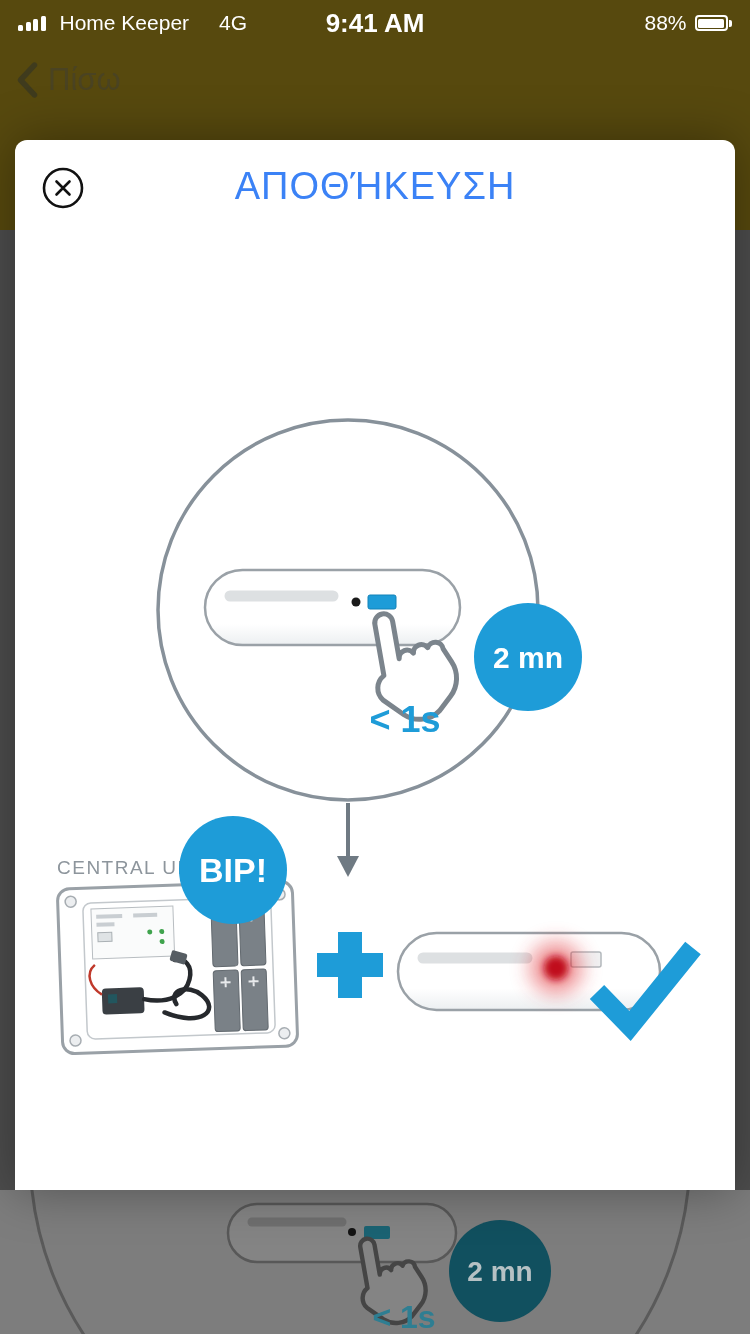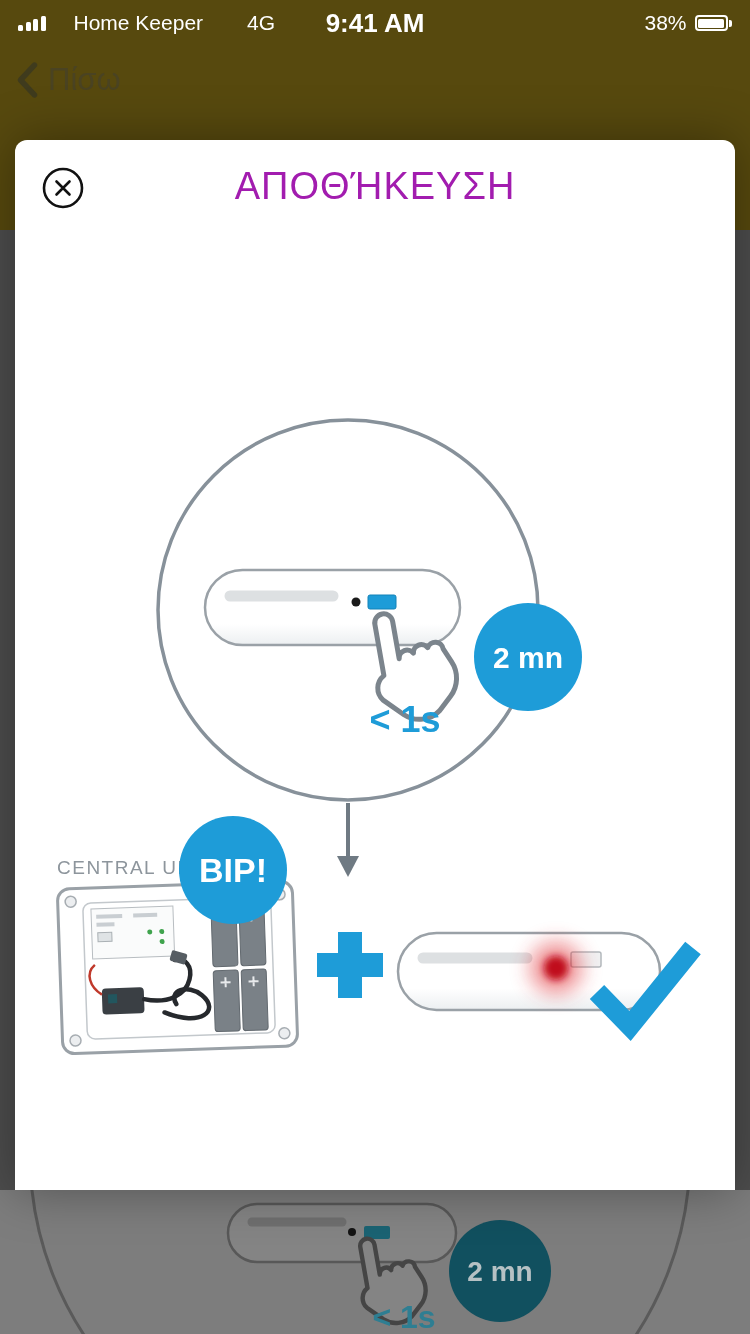--- a/index.html
+++ b/index.html
@@ -8,21 +8,21 @@
   .screen { position:relative; width:750px; height:1334px; overflow:hidden; background:#7d7d7d; }
 
   
   .bg-top { position:absolute; top:0; left:0; width:750px; height:230px; background:#57490e; z-index:1; }
   .backdrop-shade { position:absolute; top:230px; left:0; width:750px; height:960px; background:rgba(0,0,0,0.38); z-index:2; }
   .bg-bottom { position:absolute; top:1190px; left:0; width:750px; height:144px; z-index:1; }
 
   
   .statusbar { position:absolute; top:0; left:0; width:750px; height:46px; z-index:4;
                display:flex; align-items:center; padding:0 18px; color:#fff; }
-  .sb-left { display:flex; align-items:center; gap:24px; font-size:21px; font-weight:500;text-align:center; }
+  .sb-left { display:flex; align-items:center; gap:10px; font-size:21px; font-weight:500;text-align:center; }
   .signal { display:flex; align-items:flex-end; gap:2.5px; margin-right:4px; }
   .signal .bar { width:5px; background:#fff; border-radius:1.5px; }
   .sb-network { margin-left:20px; font-weight:400; }
   .sb-time { position:absolute; left:0; right:0; text-align:center; font-size:26px; font-weight:700; pointer-events:none; }
   .sb-right { margin-left:auto; display:flex; align-items:center; gap:8px; font-size:21px; z-index:1; }
   .battery { display:flex; align-items:center; }
   .battery-body { width:33px; height:16px; border:2px solid #fff; border-radius:4px; padding:1.5px; }
   .battery-fill { width:100%; height:100%; background:#fff; border-radius:1.5px; }
   .battery-nub { width:3px; height:7px; background:#fff; border-radius:0 2px 2px 0; margin-left:1.5px; }
 
@@ -30,21 +30,21 @@
   .navbar { position:absolute; top:58px; left:14px; z-index:4; display:flex; align-items:center; gap:8px; }
   .back-chevron { width:26px; height:44px; }
   .back-label { font-size:31px; color:#4a4322; }
 
   
   .modal { position:absolute; top:140px; left:15px; width:720px; height:1050px; background:#fff;
            border-radius:12px 12px 0 0; box-shadow:0 0 50px rgba(0,0,0,0.35); z-index:5; overflow:hidden; }
   .modal-header { position:relative; height:92px; display:flex; align-items:center; justify-content:center; }
   .close-btn { position:absolute; left:26px; top:26px; width:44px; height:44px; background:none; border:none; cursor:pointer; padding:0; }
   .close-btn svg { width:44px; height:44px; display:block; }
-  .modal-title { font-size:38px; font-weight:400; color:#a21caf; letter-spacing:1px; }
+  .modal-title { font-size:38px; font-weight:400; color:#3b82f6; letter-spacing:1px; }
   .illus { position:absolute; top:0; left:0; width:720px; height:1050px; }
   svg { font-family:"Liberation Sans", sans-serif; }
 </style>
 </head>
 <body>
 
 <div class="screen">
 
   <div class="bg-top"></div>
 
@@ -71,21 +71,21 @@
         <div class="bar" style="height:6px"></div>
         <div class="bar" style="height:9px"></div>
         <div class="bar" style="height:12px"></div>
         <div class="bar" style="height:15px"></div>
       </div>
       <span>Home Keeper</span>
       <span class="sb-network">4G</span>
     </div>
     <div class="sb-time">9:41 AM</div>
     <div class="sb-right">
-      <span>38%</span>
+      <span>88%</span>
       <div class="battery">
         <div class="battery-body">
             <div class="battery-fill"></div>
           </div>
         <div class="battery-nub"></div>
       </div>
     </div>
   </div>
 
   <div class="navbar">

